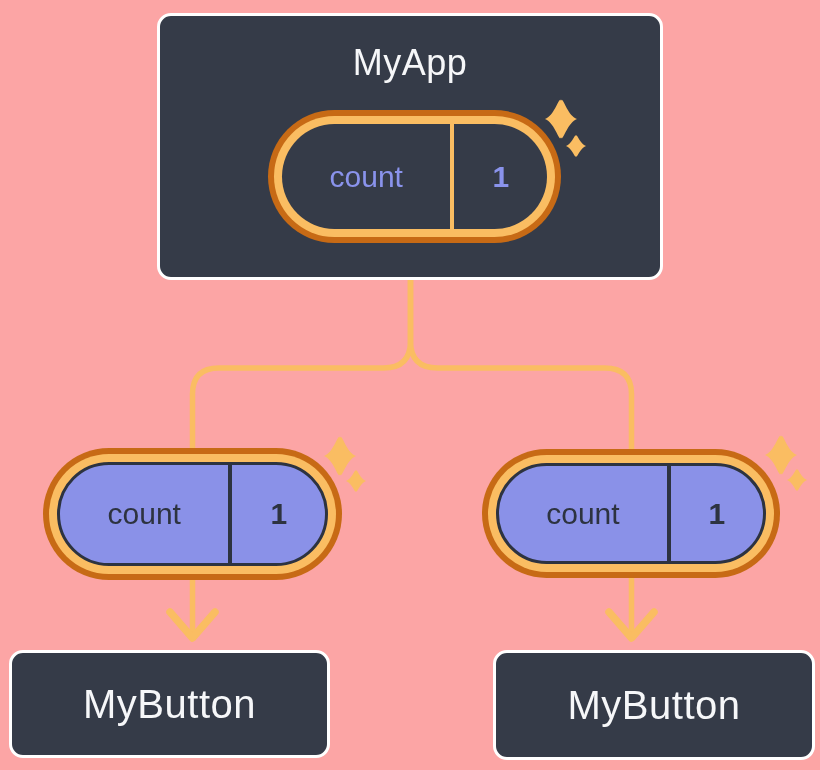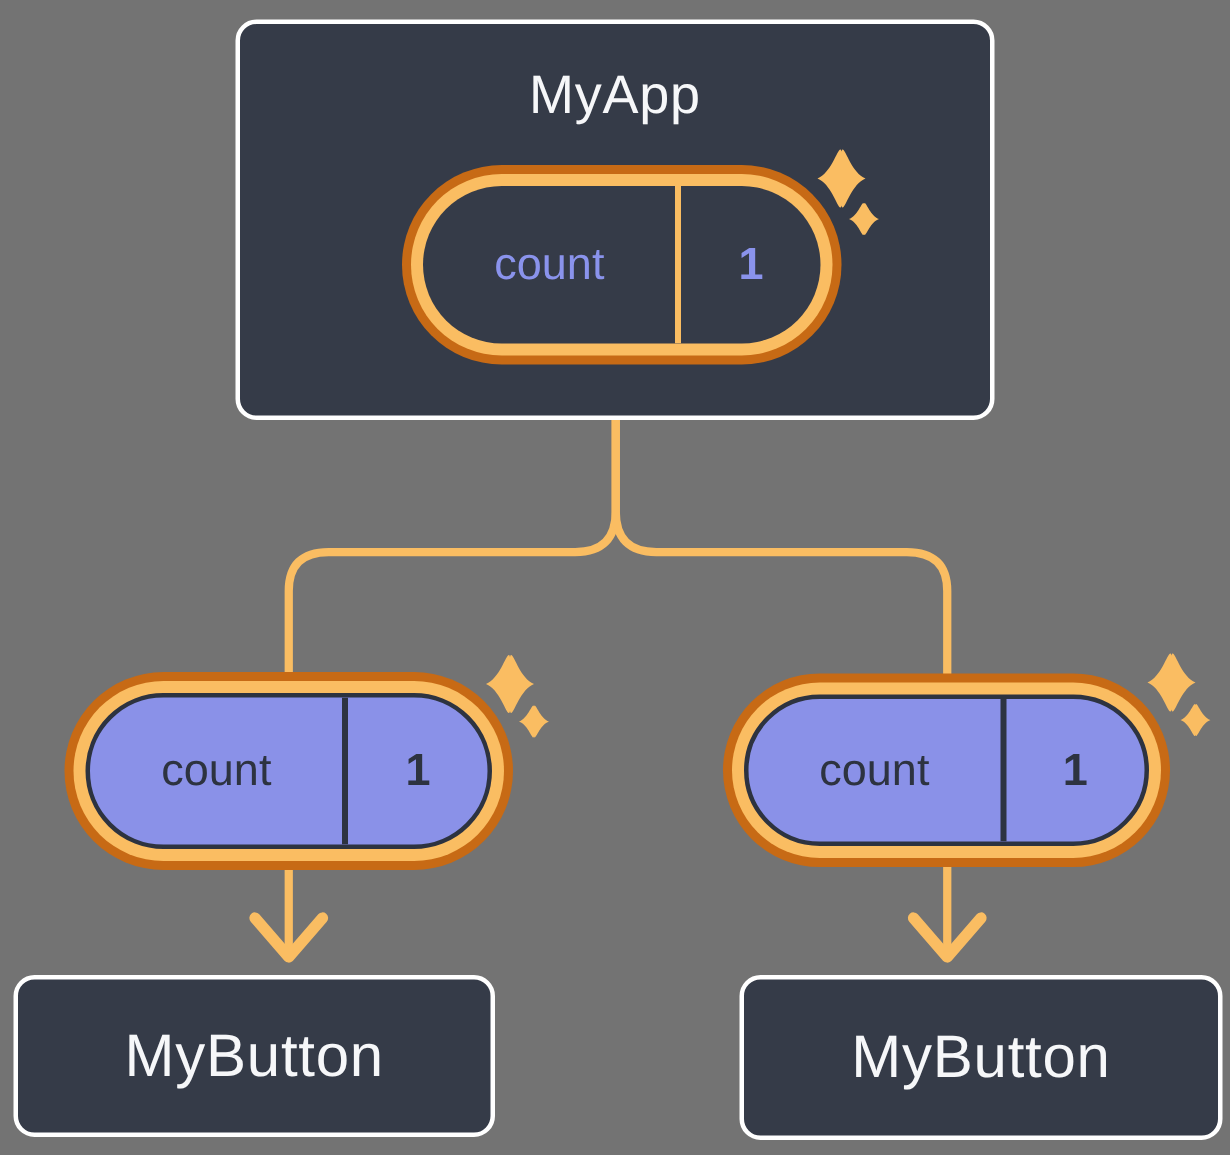--- a/index.html
+++ b/index.html
@@ -1,17 +1,17 @@
 <!DOCTYPE html>
 <html><head>
 <meta charset="utf-8">
 <style>
   html,body{margin:0;padding:0;background:#4D626C;}
   .canvas{
-    position:relative;width:820px;height:770px;background:#737373;overflow:hidden;
+    position:relative;width:820px;height:770px;background:#fca5a5;overflow:hidden;
     font-family:"Liberation Sans",sans-serif;
   }
   .lines{position:absolute;left:0;top:0;z-index:1;}
   .sparkles{position:absolute;left:0;top:0;z-index:3;pointer-events:none;}
   .card{
     position:absolute;z-index:2;background:#353B48;border:3px solid #FFFFFF;
     border-radius:14px;box-sizing:border-box;
   }
   .app-card{left:157px;top:13px;width:506px;height:267px;}
   .card-title{

